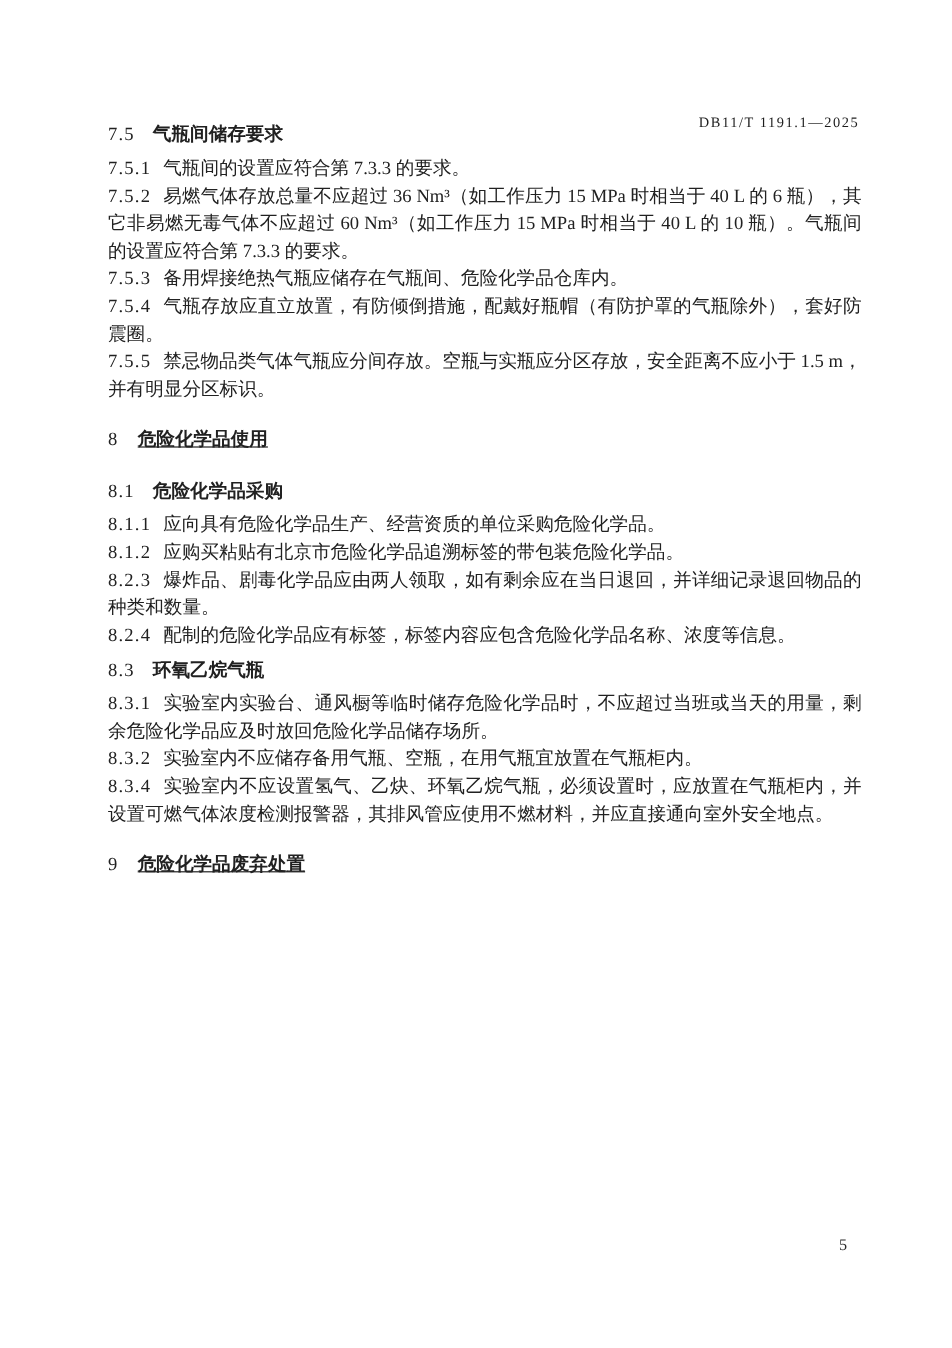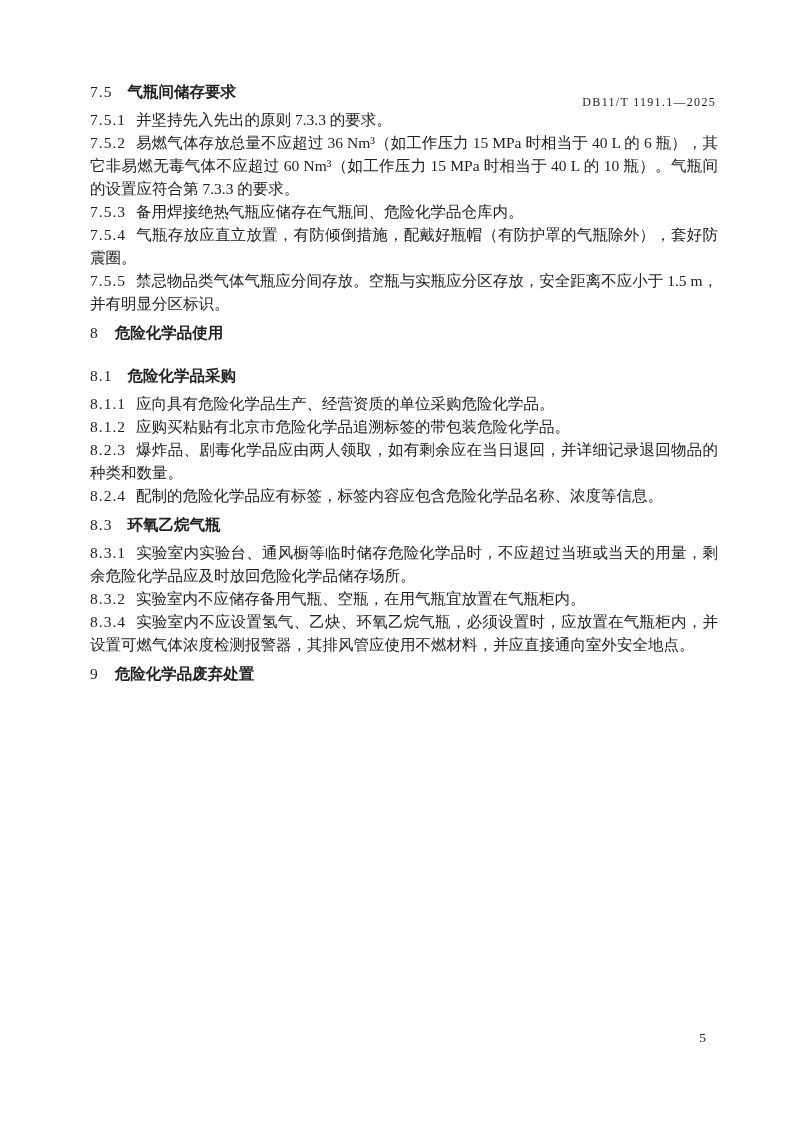--- a/index.html
+++ b/index.html
@@ -23,62 +23,62 @@
     font-size: 12px;
     letter-spacing: 1.3px;
     color: #1c1c1c;
     white-space: nowrap;
   }
   .doc-body {
     position: absolute;
     top: 0;
     left: 90px;
     width: 628px;
-    padding-top: 74px;
+    padding-top: 95px;
   }
   .blk {
     margin: 0;
     font-size: 15.5px;
     line-height: 23px;
     text-align: justify;
     color: #212121;
   }
   .blk .num {
     display: inline-block;
     font-family: "Liberation Serif", "DejaVu Serif", serif;
     font-weight: normal;
     letter-spacing: 1px;
   }
   .p .num { margin-right: 10px; }
   .h2, .h3 {
     font-family: "Liberation Sans", "DejaVu Sans", sans-serif;
     font-weight: bold;
   }
   .h3 { margin: 6px 0 5px; }
-  .h2 { margin: 6px 0 20px; }
+  .h2 { margin: 19px 0 20px; text-decoration: underline; }
   .h3 .num { margin-right: 15px; }
   .h2 .num { margin-right: 16px; }
   .p .txt { font-weight: normal; }
   .doc-footer {
     position: absolute;
     top: 1030px;
     right: 87px;
     font-size: 13.5px;
     color: #2a2a2a;
   }
 </style>
 </head>
 <body>
 
 <div class="page">
   <div class="doc-header">DB11/T 1191.1—2025</div>
 
   <div class="doc-body">
       <div class="blk h3"><span class="num">7.5</span><span class="txt">气瓶间储存要求</span></div>
-      <p class="blk p"><span class="num">7.5.1</span><span class="txt">并坚持先入先出的原则 7.3.3 的要求。</span></p>
+      <p class="blk p"><span class="num">7.5.1</span><span class="txt">气瓶间的设置应符合第 7.3.3 的要求。</span></p>
       <p class="blk p"><span class="num">7.5.2</span><span class="txt">易燃气体存放总量不应超过 36 Nm³（如工作压力 15 MPa 时相当于 40 L 的 6 瓶），其它非易燃无毒气体不应超过 60 Nm³（如工作压力 15 MPa 时相当于 40 L 的 10 瓶）。气瓶间的设置应符合第 7.3.3 的要求。</span></p>
       <p class="blk p"><span class="num">7.5.3</span><span class="txt">备用焊接绝热气瓶应储存在气瓶间、危险化学品仓库内。</span></p>
       <p class="blk p"><span class="num">7.5.4</span><span class="txt">气瓶存放应直立放置，有防倾倒措施，配戴好瓶帽（有防护罩的气瓶除外），套好防震圈。</span></p>
       <p class="blk p"><span class="num">7.5.5</span><span class="txt">禁忌物品类气体气瓶应分间存放。空瓶与实瓶应分区存放，安全距离不应小于 1.5 m，并有明显分区标识。</span></p>
       <div class="blk h2"><span class="num">8</span><span class="txt">危险化学品使用</span></div>
       <div class="blk h3"><span class="num">8.1</span><span class="txt">危险化学品采购</span></div>
       <p class="blk p"><span class="num">8.1.1</span><span class="txt">应向具有危险化学品生产、经营资质的单位采购危险化学品。</span></p>
       <p class="blk p"><span class="num">8.1.2</span><span class="txt">应购买粘贴有北京市危险化学品追溯标签的带包装危险化学品。</span></p>
       <p class="blk p"><span class="num">8.2.3</span><span class="txt">爆炸品、剧毒化学品应由两人领取，如有剩余应在当日退回，并详细记录退回物品的种类和数量。</span></p>
       <p class="blk p"><span class="num">8.2.4</span><span class="txt">配制的危险化学品应有标签，标签内容应包含危险化学品名称、浓度等信息。</span></p>

